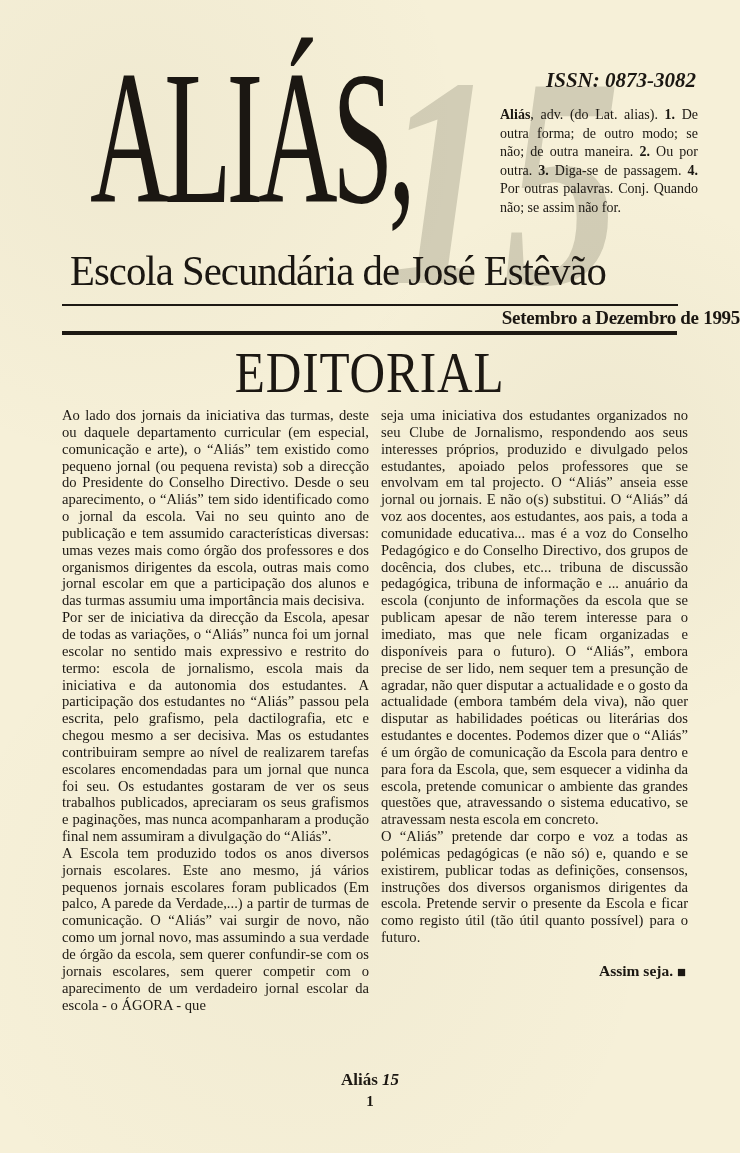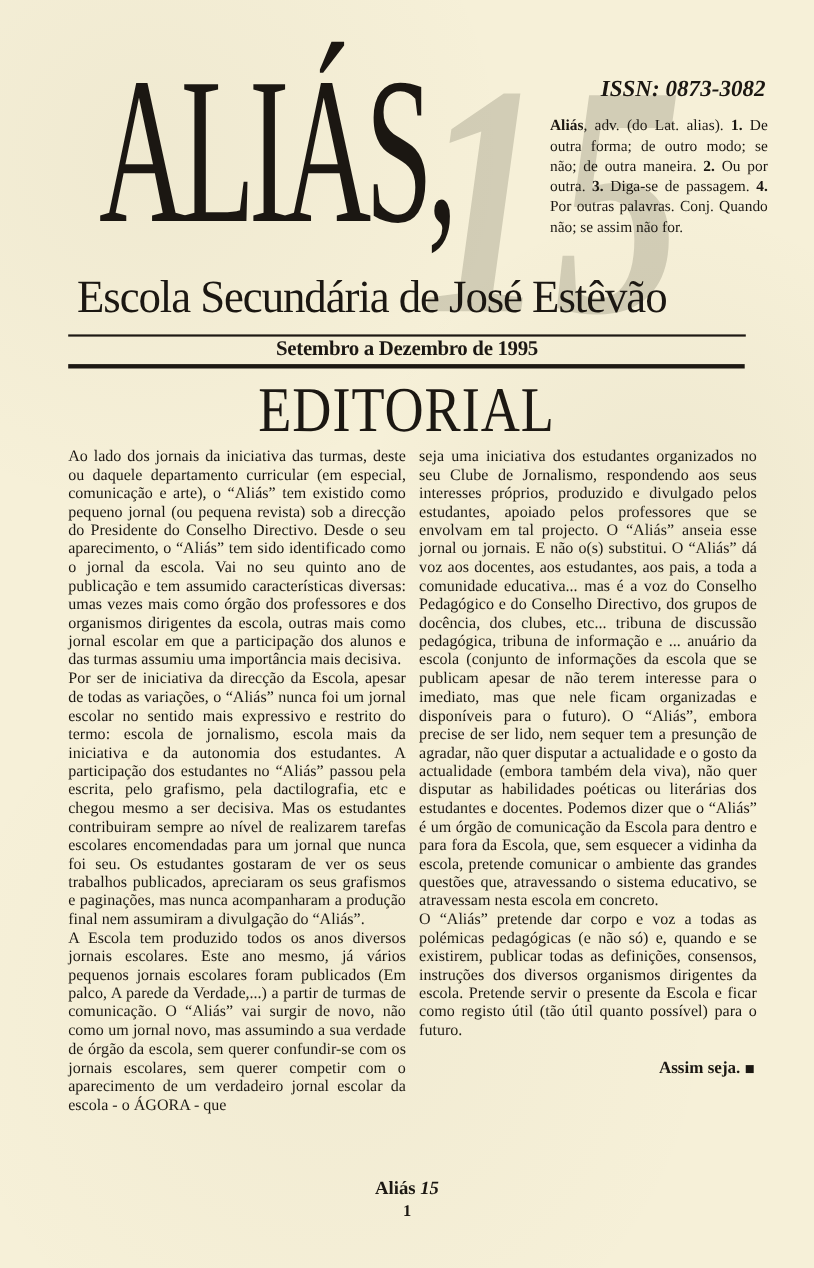--- a/index.html
+++ b/index.html
@@ -50,21 +50,21 @@
 
   .subtitle{
     position:absolute;left:70px;top:250px;z-index:1;
     font-size:42px;line-height:1;letter-spacing:-1px;white-space:nowrap;
     transform:scaleX(.97);transform-origin:left top;
   }
 
   .rule-thin{position:absolute;left:62px;right:62px;top:304px;height:2px;background:#1b1712;}
   .dateline{
     position:absolute;left:0;right:0;top:307px;z-index:1;
-    text-align:center;font-weight:bold;font-size:19px;letter-spacing:-.3px;
+    text-align:right;font-weight:bold;font-size:19px;letter-spacing:-.3px;
   }
   .rule-thick{position:absolute;left:62px;right:63px;top:331px;height:4px;background:#1b1712;}
 
   .editorial-heading-wrap{text-align:center;margin-top:5px;height:56px;}
   .editorial-heading{
     display:inline-block;font-size:58px;line-height:.95;letter-spacing:1px;
     transform:scaleX(.85);transform-origin:center top;font-weight:400;
   }
 
   .article{

